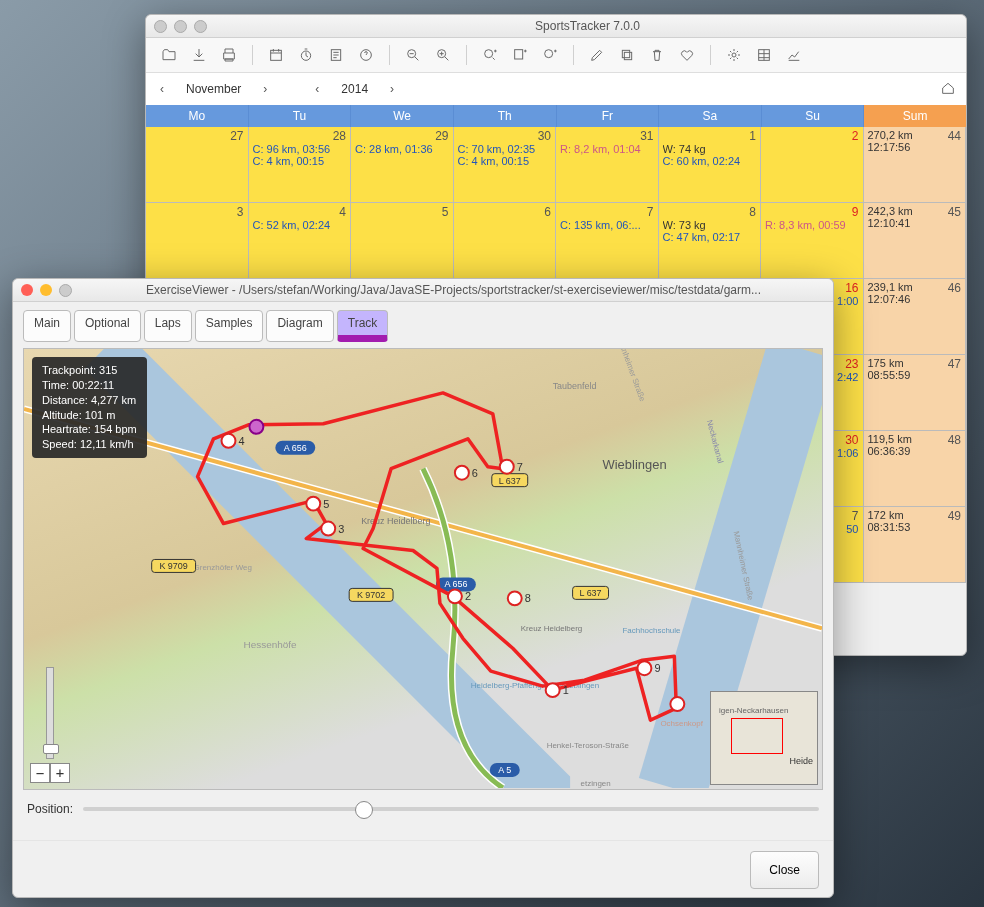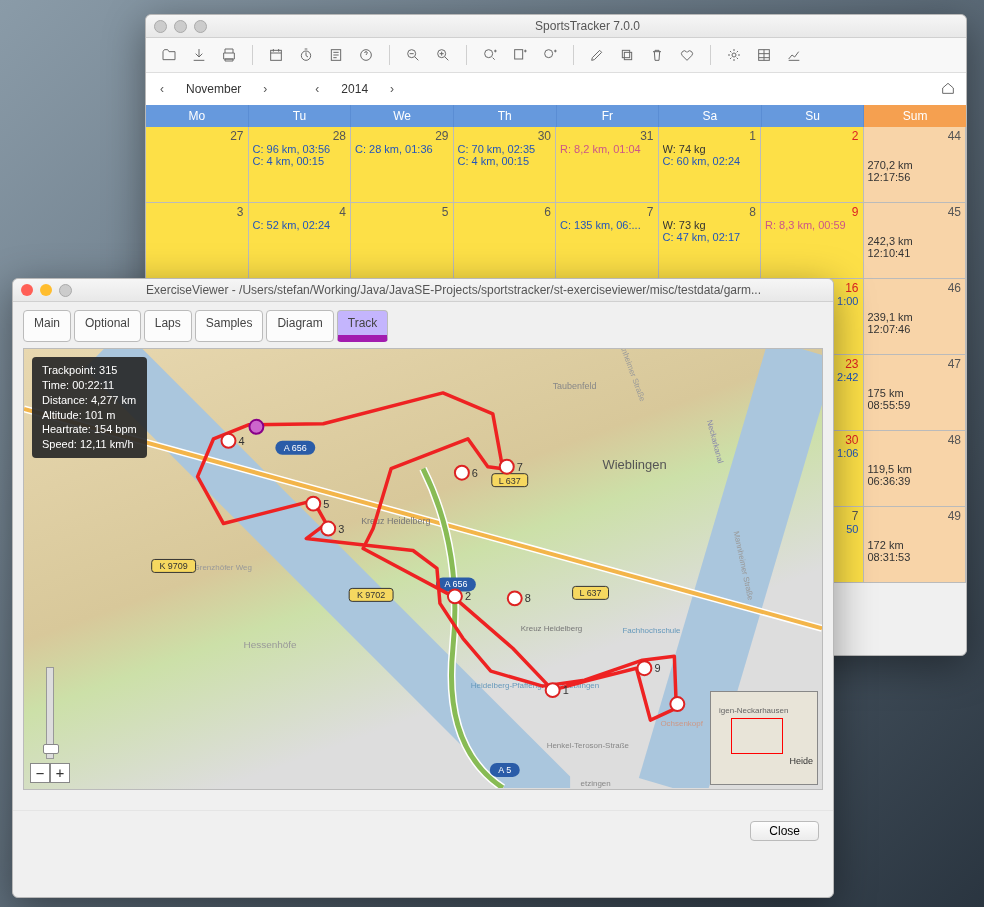--- a/index.html
+++ b/index.html
@@ -23,42 +23,42 @@
 .hcell.sum{background:#f5a050;border-right:none}
 .row{display:flex;height:76px}
 .cell{flex:1;border:1px solid #bbb;border-top:none;border-left:none;background:#fde047;padding:2px 4px;position:relative;font-size:11px}
 .cell.sum{background:#f8d4a8}
 .dn{position:absolute;top:2px;right:4px;font-size:12px;color:#555}
 .dn.red{color:#d22;background:none}
 .ev{color:#2255bb;white-space:nowrap;overflow:hidden;text-overflow:ellipsis;margin-top:14px}
 .ev+.ev{margin-top:0}
 .ev.r{color:#c58}
 .ev.b{color:#333}
-.sumt{color:#333;margin-top:30px}
+.sumt{color:#333;margin-top:0}
 
 .win2{left:12px;top:278px;width:820px;height:618px}
 .tabs{display:flex;gap:3px;padding:8px 10px 0 10px;background:#f0f0f0}
 .tab{padding:5px 10px;background:#fcfcfc;border:1px solid #bbb;border-radius:4px;font-size:12px;cursor:pointer;color:#444}
 .tab.active{background:#c4b5fd;border-bottom:7px solid #a21caf;position:relative;z-index:2}
 .mapwrap{margin:6px 10px 8px 10px;border:1px solid #bbb;height:440px;position:relative;background:linear-gradient(160deg,#e8d8b0 0%,#d8c89a 40%,#cce0a8 50%,#ddd 70%);overflow:hidden}
 .tooltip{position:absolute;left:8px;top:8px;background:rgba(40,40,40,0.92);color:#fff;font-size:11px;padding:6px 10px;border-radius:4px;line-height:1.35}
 .zoomc{position:absolute;left:6px;bottom:6px}
 .zslider{width:6px;height:90px;background:#ddd;border:1px solid #999;margin:0 auto 4px auto;position:relative}
 .zslider::after{content:"";position:absolute;bottom:4px;left:-4px;width:14px;height:8px;background:#fff;border:1px solid #888;border-radius:2px}
 .zbtns{display:flex}
 .zb{width:18px;height:18px;background:#fff;border:1px solid #888;display:flex;align-items:center;justify-content:center;font-size:14px;cursor:pointer;font-family:monospace}
 .minimap{position:absolute;right:4px;bottom:4px;width:106px;height:92px;background:#e8e4d8;border:1px solid #888;font-size:8px;color:#666}
 .mmrect{position:absolute;border:1px solid red;width:50px;height:34px;left:20px;top:26px}
 .track{position:absolute;inset:0}
 .posrow{display:flex;align-items:center;padding:4px 14px;gap:10px}
 .poslabel{font-size:12px;color:#333}
 .positionslider{flex:1;height:4px;background:#d0d0d0;border-radius:2px;position:relative}
 .posthumb{position:absolute;left:37%;top:-6px;width:16px;height:16px;border-radius:50%;background:#fff;border:1px solid #888}
 .btnrow{display:flex;justify-content:flex-end;padding:10px 14px;border-top:1px solid #e5e5e5;margin-top:20px}
-.btn{padding:2px 18px;background:linear-gradient(#fdfdfd,#ececec);border:1px solid #bbb;border-radius:4px;font-size:12px;cursor:pointer}
+.btn{padding:11px 18px;background:linear-gradient(#fdfdfd,#ececec);border:1px solid #bbb;border-radius:4px;font-size:12px;cursor:pointer}
 .homeicon{margin-left:auto;color:#666}
 svg.icn{width:16px;height:16px;stroke:#6a6a6a;fill:none;stroke-width:1.5}
 .wp{fill:#fff;stroke:#d22;stroke-width:2}
 .wpt{fill:#333;stroke:none;font-size:11px}
 </style>
 </head>
 <body>
 
 <div class="win" style="left:145px;top:14px;width:820px;height:640px">
  <div class="titlebar">
@@ -483,16 +483,22 @@
     <div class="zb">−</div>
     <div class="zb">+</div>
    </div>
   </div>
   <div class="minimap">
    <div style="position:absolute;top:14px;left:8px;font-size:8px">igen-Neckarhausen</div>
    <div style="position:absolute;bottom:18px;right:4px;font-size:9px;color:#333">Heide</div>
    <div class="mmrect"></div>
   </div>
  </div>
+ <div class="posrow">
+  <span class="poslabel">Position:</span>
+  <div class="positionslider">
+        <div class="posthumb"></div>
+      </div>
+ </div>
  <div class="btnrow">
   <button class="btn">Close</button>
  </div>
 </div>
 
 </body></html>

